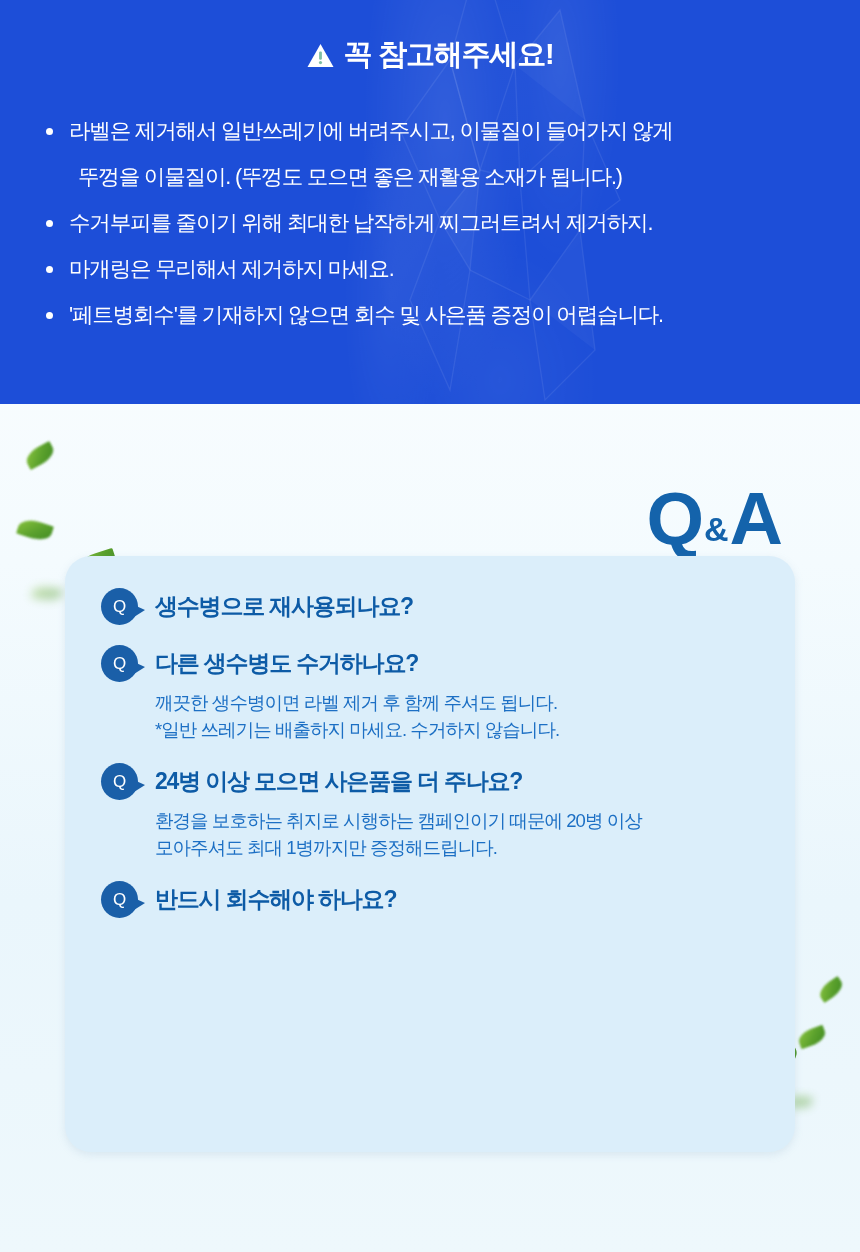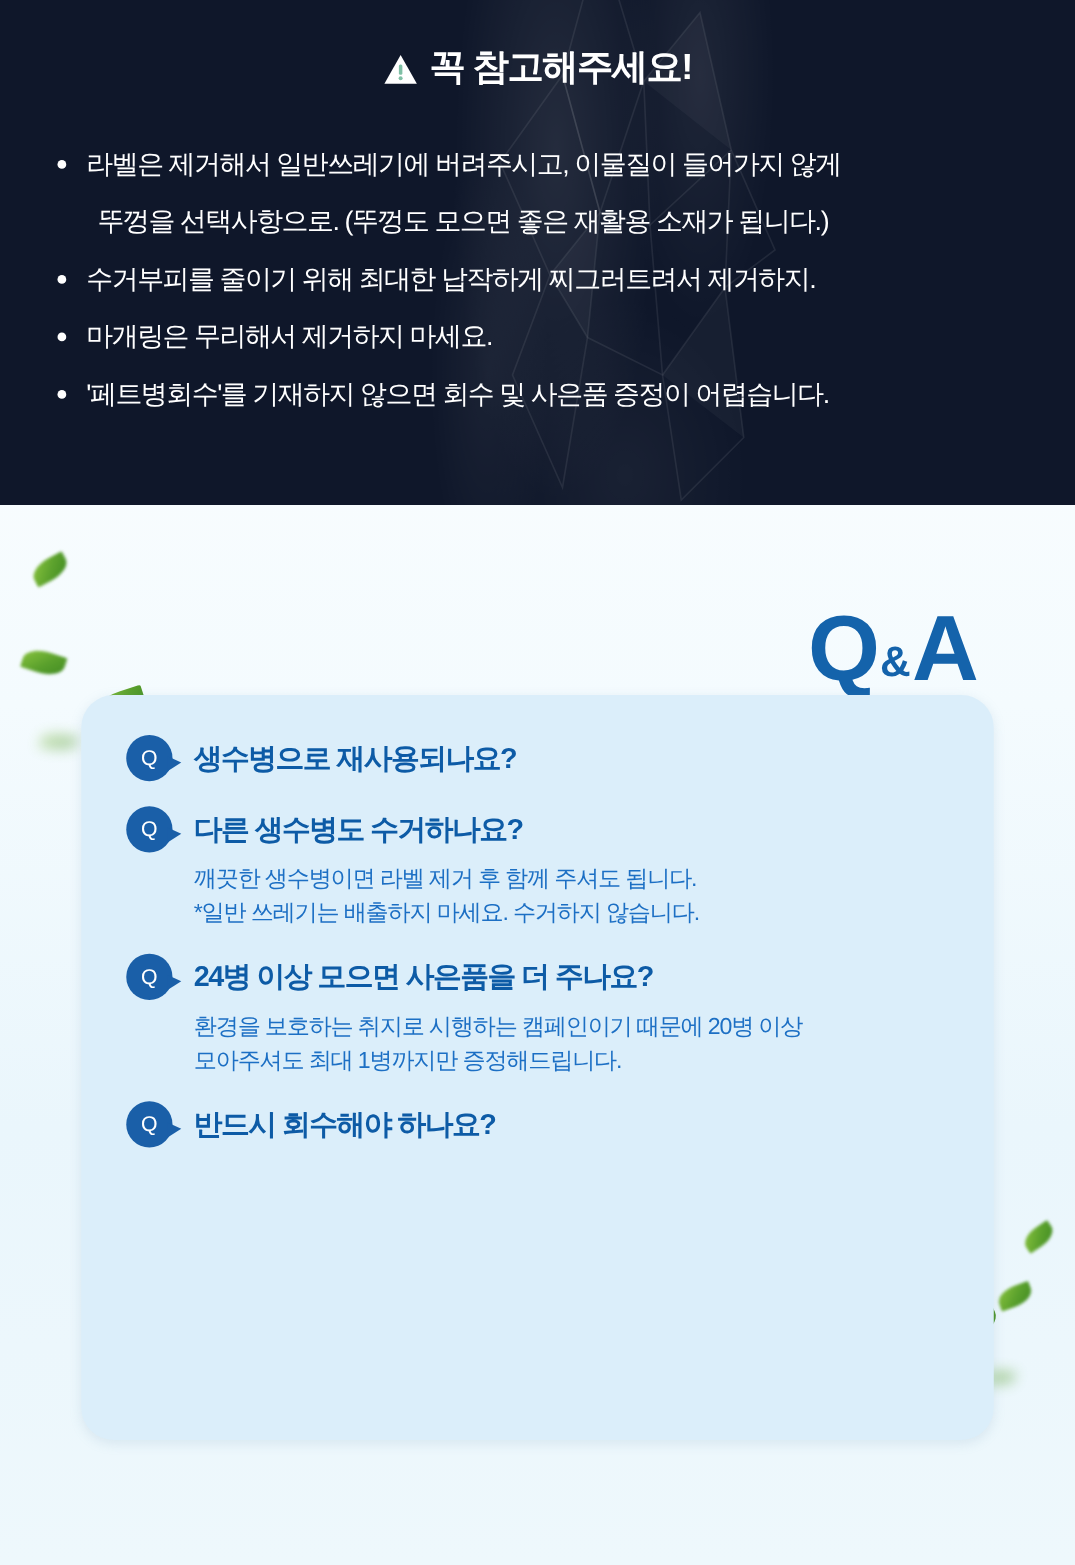--- a/index.html
+++ b/index.html
@@ -15,21 +15,21 @@
     background: linear-gradient(180deg, #ffffff 0%, #f4fbfe 45%, #eaf6fc 72%, #eef8fc 100%);
   }
 
   
   .notice {
     position: absolute;
     left: 0;
     top: 0;
     width: 860px;
     height: 404px;
-    background: #0f172a;
+    background: #1d4ed8;
     overflow: hidden;
   }
   .notice-texture {
     position: absolute;
     inset: 0;
     opacity: 0.5;
     background:
       radial-gradient(ellipse 120px 400px at 445px 120px, rgba(255,255,255,0.18), rgba(255,255,255,0) 70%),
       radial-gradient(ellipse 90px 300px at 560px 60px, rgba(255,255,255,0.13), rgba(255,255,255,0) 70%),
       radial-gradient(ellipse 70px 260px at 390px 300px, rgba(255,255,255,0.10), rgba(255,255,255,0) 70%),
@@ -239,21 +239,21 @@
         <rect x="12.1" y="8.5" width="2.8" height="8.2" rx="1.2" fill="#7fbfa5"></rect>
         <circle cx="13.5" cy="19.6" r="1.6" fill="#7fbfa5"></circle>
       </svg>
     </span>
     <span class="notice-title">꼭 참고해주세요!</span>
   </div>
 
   <ul class="notice-list">
     <li class="notice-item">
       <span>라벨은 제거해서 일반쓰레기에 버려주시고, 이물질이 들어가지 않게</span>
-      <span class="ln2">뚜껑을 선택사항으로. (뚜껑도 모으면 좋은 재활용 소재가 됩니다.)</span>
+      <span class="ln2">뚜껑을 이물질이. (뚜껑도 모으면 좋은 재활용 소재가 됩니다.)</span>
     </li>
     <li class="notice-item">
       <span>수거부피를 줄이기 위해  최대한 납작하게 찌그러트려서 제거하지.</span>
     </li>
     <li class="notice-item">
       <span>마개링은 무리해서 제거하지 마세요.</span>
     </li>
     <li class="notice-item">
       <span>'페트병회수'를 기재하지 않으면 회수 및 사은품 증정이 어렵습니다.</span>
     </li>

